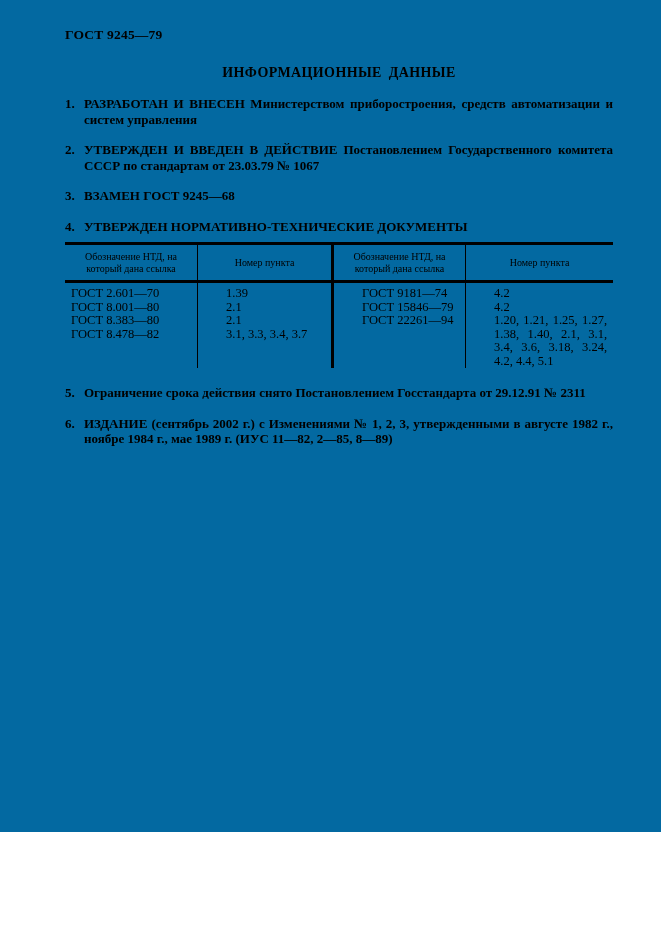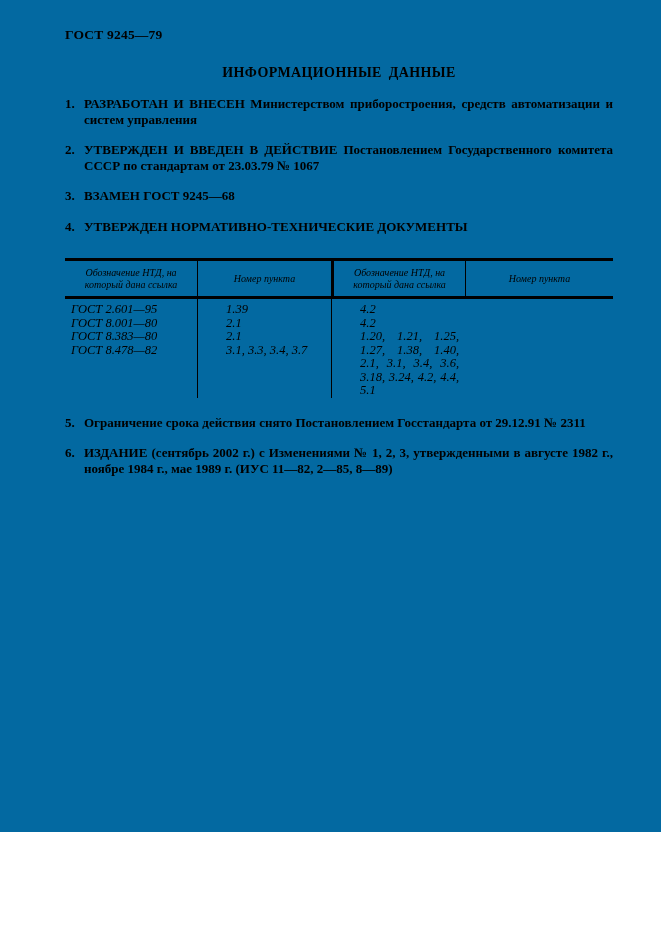--- a/index.html
+++ b/index.html
@@ -34,24 +34,23 @@
     margin-top: 15px;
     font-size: 13px;
     line-height: 15.5px;
     font-weight: bold;
   }
   .item .num { width: 19px; flex: none; }
   .item .text { flex: 1; text-align: justify; }
 
   
   .gost-table {
-    margin-top: 24px;
+    margin-top: 8px;
     border-top: 3px solid #000;
     width: 548px;
-    font-style: italic;
   }
   .t-head, .t-body {
     display: grid;
     grid-template-columns: 132px 134px 134px 1fr;
   }
   .t-head { border-bottom: 3px solid #000; }
   .h-cell {
     min-height: 35px;
     display: flex;
     align-items: center;
@@ -108,30 +107,35 @@
 
   <div class="gost-table">
     <div class="t-head">
       <div class="h-cell">Обозначение НТД, на который дана ссылка</div>
       <div class="h-cell v-thin">Номер пункта</div>
       <div class="h-cell v-thick">Обозначение НТД, на который дана ссылка</div>
       <div class="h-cell v-thin">Номер пункта</div>
     </div>
     <div class="t-body">
       <div class="b-cell">
-        <div class="cell-line">ГОСТ 2.601—95</div>
+        <div class="cell-line">ГОСТ 2.601—70</div>
         <div class="cell-line">ГОСТ 8.001—80</div>
         <div class="cell-line">ГОСТ 8.383—80</div>
         <div class="cell-line">ГОСТ 8.478—82</div>
       </div>
       <div class="b-cell v-thin pad-l">
         <div class="cell-line">1.39</div>
         <div class="cell-line">2.1</div>
         <div class="cell-line">2.1</div>
         <div class="cell-line">3.1, 3.3, 3.4, 3.7</div>
+      </div>
+      <div class="b-cell v-thick pad-l">
+        <div class="cell-line">ГОСТ 9181—74</div>
+        <div class="cell-line">ГОСТ 15846—79</div>
+        <div class="cell-line">ГОСТ 22261—94</div>
       </div>
       <div class="b-cell v-thin pad-l">
         <div class="cell-line">4.2</div>
         <div class="cell-line">4.2</div>
         <div class="clauses-wrap">1.20, 1.21, 1.25, 1.27, 1.38, 1.40, 2.1, 3.1, 3.4, 3.6, 3.18, 3.24, 4.2, 4.4, 5.1</div>
       </div>
     </div>
   </div>
 
   <div class="item" style="margin-top:17px">

